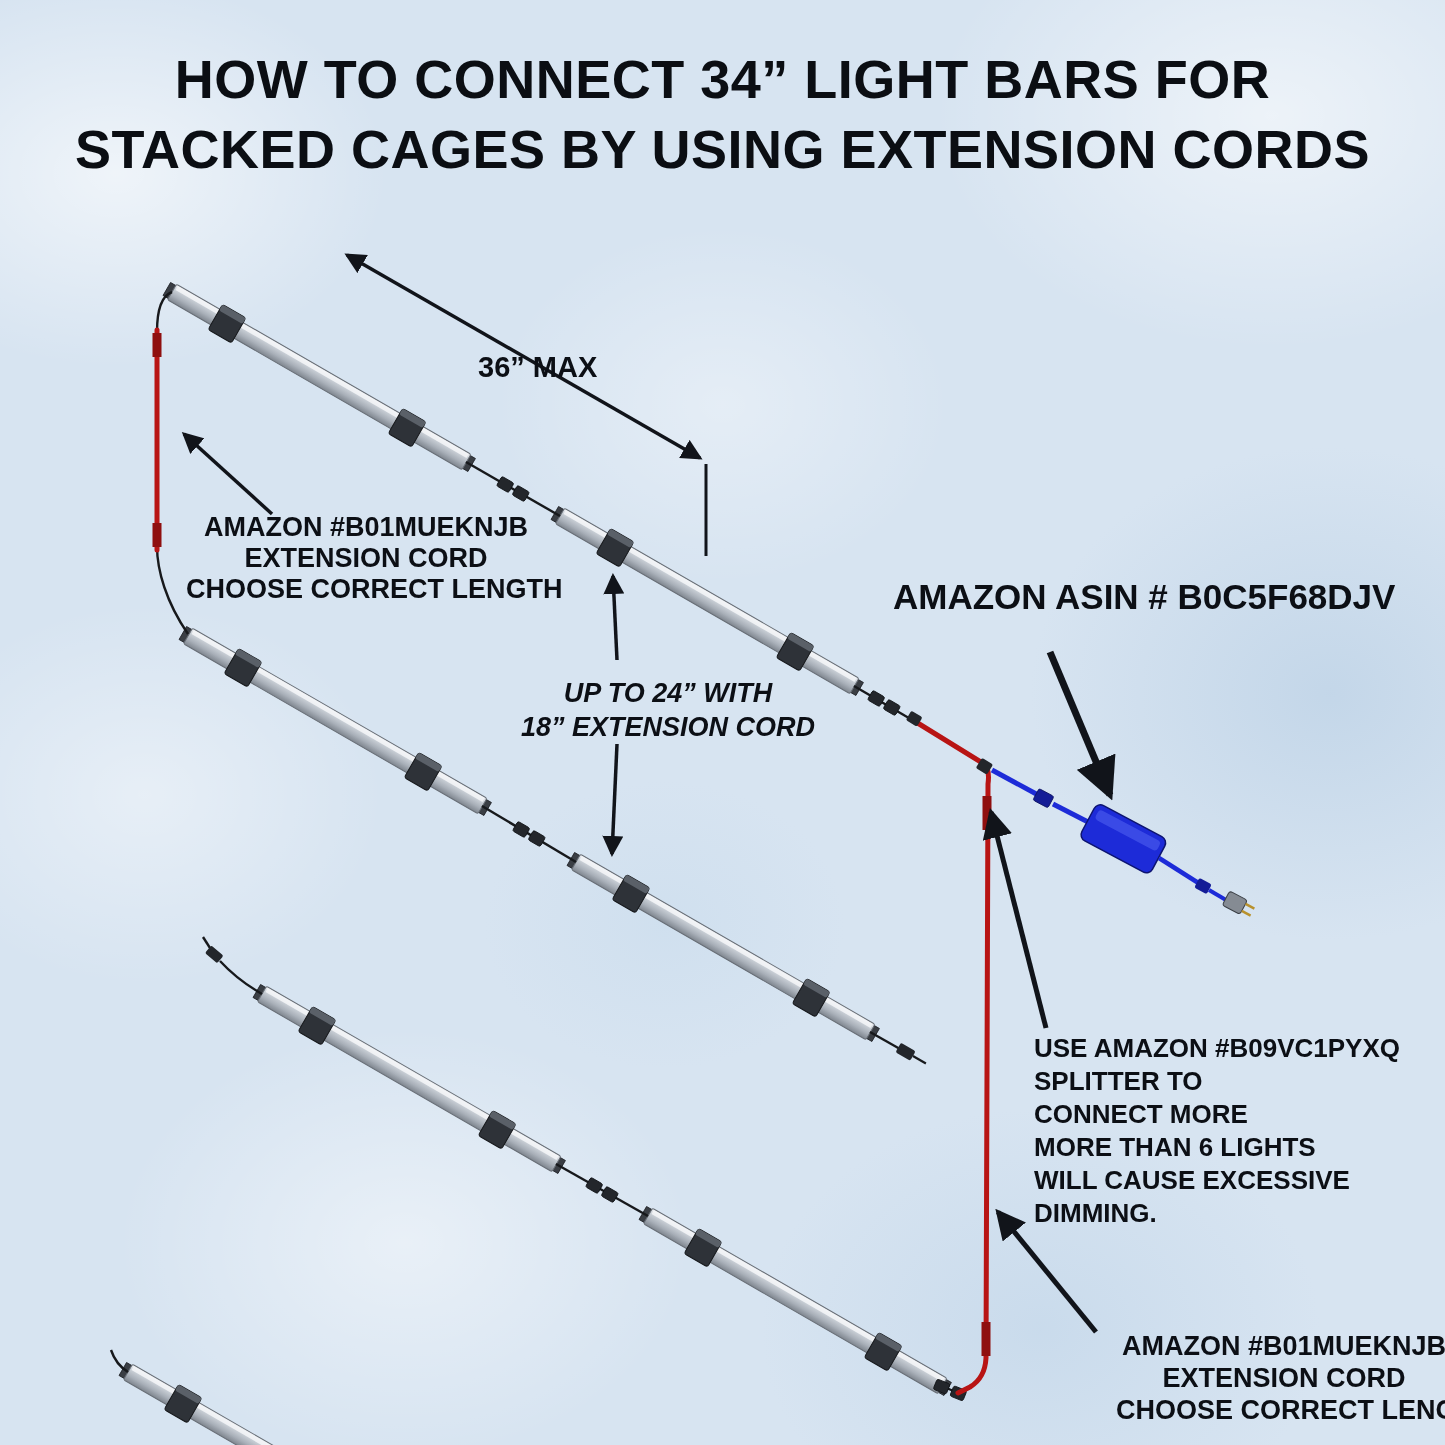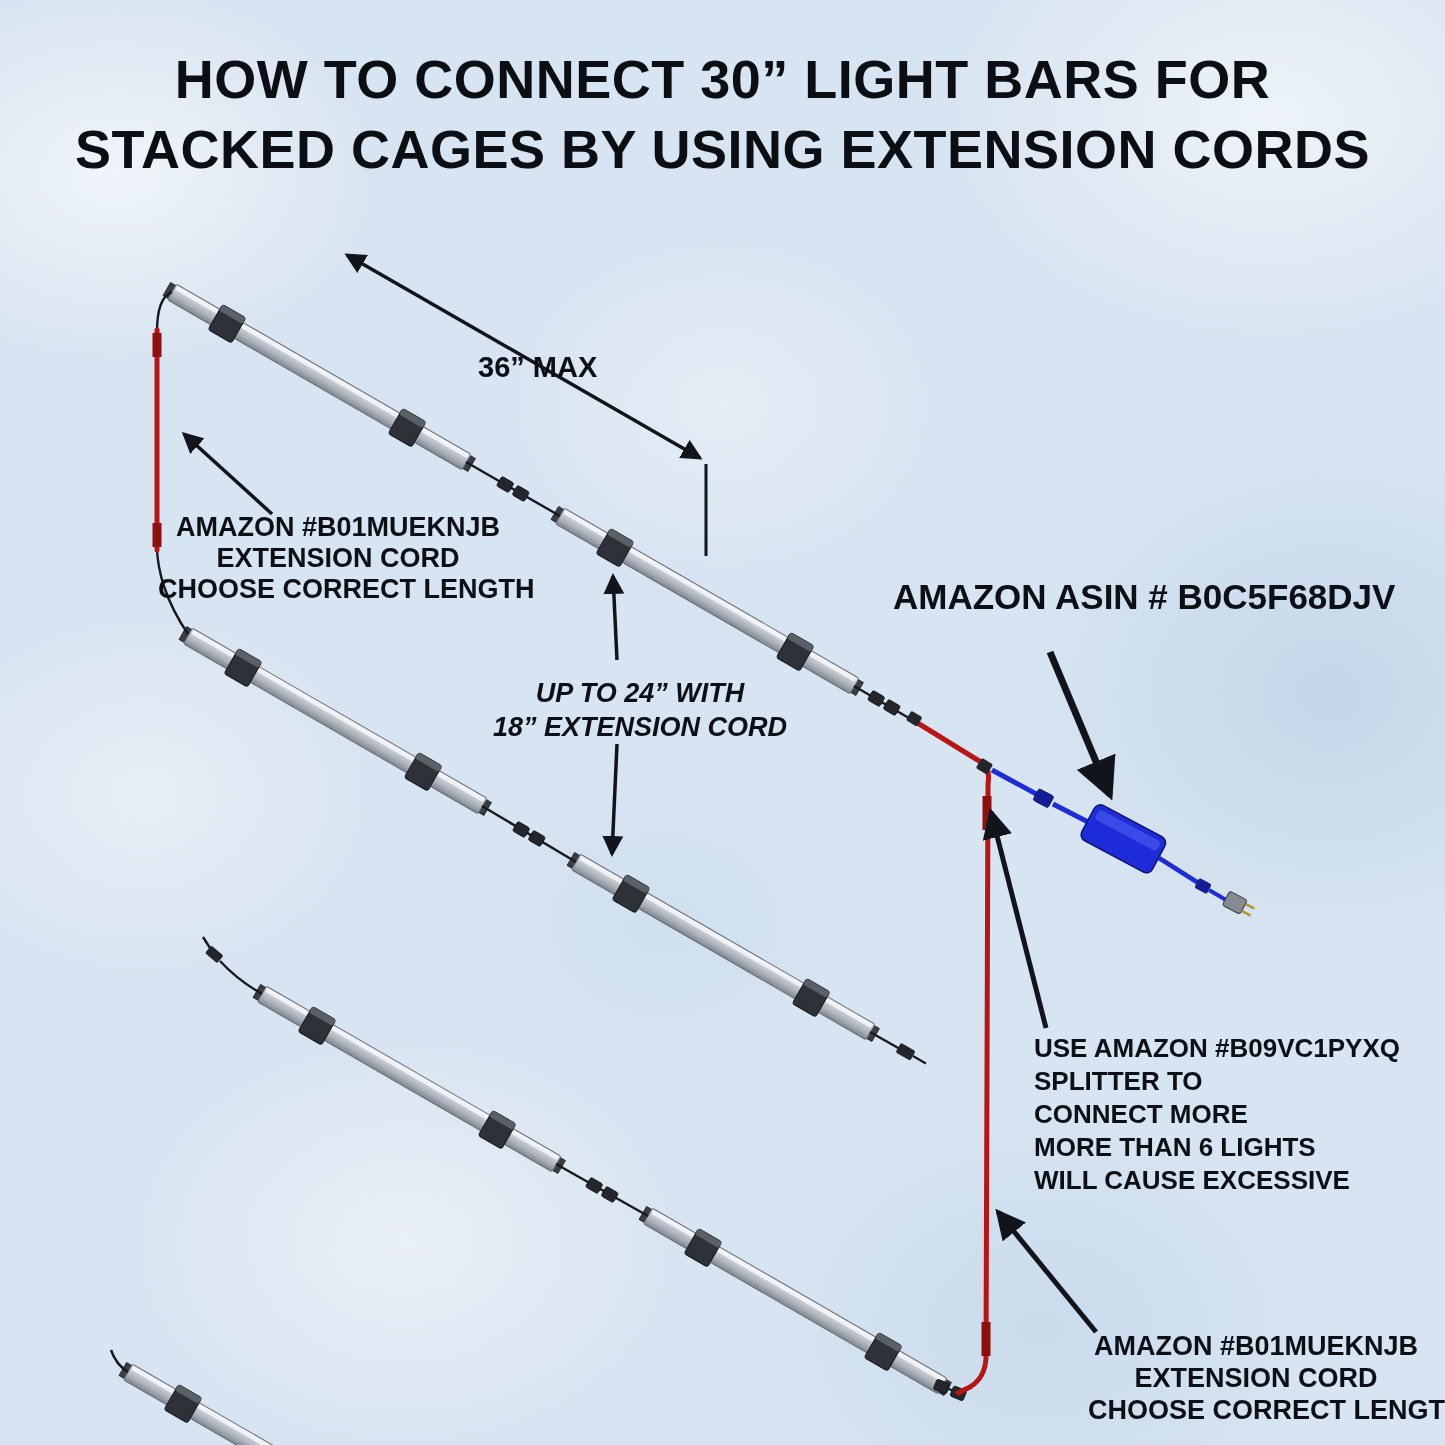--- a/index.html
+++ b/index.html
@@ -21,21 +21,21 @@
   }
   svg.diagram{position:absolute;left:0;top:0;}
   .title{
     position:absolute;top:44px;left:0;width:100%;
     text-align:center;font-size:54px;font-weight:bold;
     color:#0b0e13;line-height:1.3;letter-spacing:.5px;
   }
   .lbl{
     position:absolute;font-weight:bold;color:#0c0f15;white-space:nowrap;
   }
-  .center{text-align:center;}
+  .center{text-align:center;margin-left:28px;}
   #lbl-36max{left:470px;top:351px;font-size:29px;margin-left:8px;}
   #lbl-left-cord{left:158px;top:512px;width:360px;font-size:27px;line-height:31px;}
   #lbl-psu4{left:893px;top:471px;font-size:29px;line-height:36px;}
   #lbl-psu8{left:893px;top:579px;font-size:35px;line-height:36px;}
   #lbl-ext24{left:480px;top:676px;width:320px;font-size:27px;line-height:34px;font-style:italic;}
   #lbl-splitter{left:1034px;top:1032px;font-size:26px;line-height:33px;}
   #lbl-right-cord{left:1088px;top:1330px;width:336px;font-size:27px;line-height:32px;}
   .wire{stroke:#17191c;stroke-width:2.4;fill:none;}
   .arrow{stroke:#11141a;fill:none;}
 </style>
@@ -150,21 +150,21 @@
       <line x1="272" y1="514" x2="184" y2="434" class="arrow" stroke-width="3.5" marker-end="url(#arrowhead)"></line>
       <line x1="617" y1="660" x2="613" y2="576" class="arrow" stroke-width="3.5" marker-end="url(#arrowhead)"></line>
       <line x1="617" y1="744" x2="612" y2="854" class="arrow" stroke-width="3.5" marker-end="url(#arrowhead)"></line>
       <line x1="1050" y1="652" x2="1110" y2="795" class="arrow" stroke-width="7" marker-end="url(#arrowhead)"></line>
       <line x1="1046" y1="1028" x2="991" y2="812" class="arrow" stroke-width="5" marker-end="url(#arrowhead)"></line>
       <line x1="1096" y1="1332" x2="998" y2="1212" class="arrow" stroke-width="5" marker-end="url(#arrowhead)"></line>
     </g>
   </svg>
 
   <div class="title">
-    <div>HOW TO CONNECT 30” LIGHT BARS FOR</div>
+    <div>HOW TO CONNECT 34” LIGHT BARS FOR</div>
     <div>STACKED CAGES BY USING EXTENSION CORDS</div>
   </div>
 
   <div class="lbl" id="lbl-36max">36” MAX</div>
 
   <div class="lbl center" id="lbl-left-cord">
     <div>AMAZON #B01MUEKNJB</div>
     <div>EXTENSION CORD</div>
     <div>CHOOSE CORRECT LENGTH</div>
   </div>
@@ -180,20 +180,21 @@
     <div>UP TO 24” WITH</div>
     <div>18” EXTENSION CORD</div>
   </div>
 
   <div class="lbl" id="lbl-splitter">
     <div>USE AMAZON #B09VC1PYXQ</div>
     <div>SPLITTER TO</div>
     <div>CONNECT MORE</div>
     <div>MORE THAN 6 LIGHTS</div>
     <div>WILL CAUSE EXCESSIVE</div>
+    <div>DIMMING.</div>
   </div>
 
   <div class="lbl center" id="lbl-right-cord">
     <div>AMAZON #B01MUEKNJB</div>
     <div>EXTENSION CORD</div>
     <div>CHOOSE CORRECT LENGTH</div>
   </div>
 
 </div>
 

